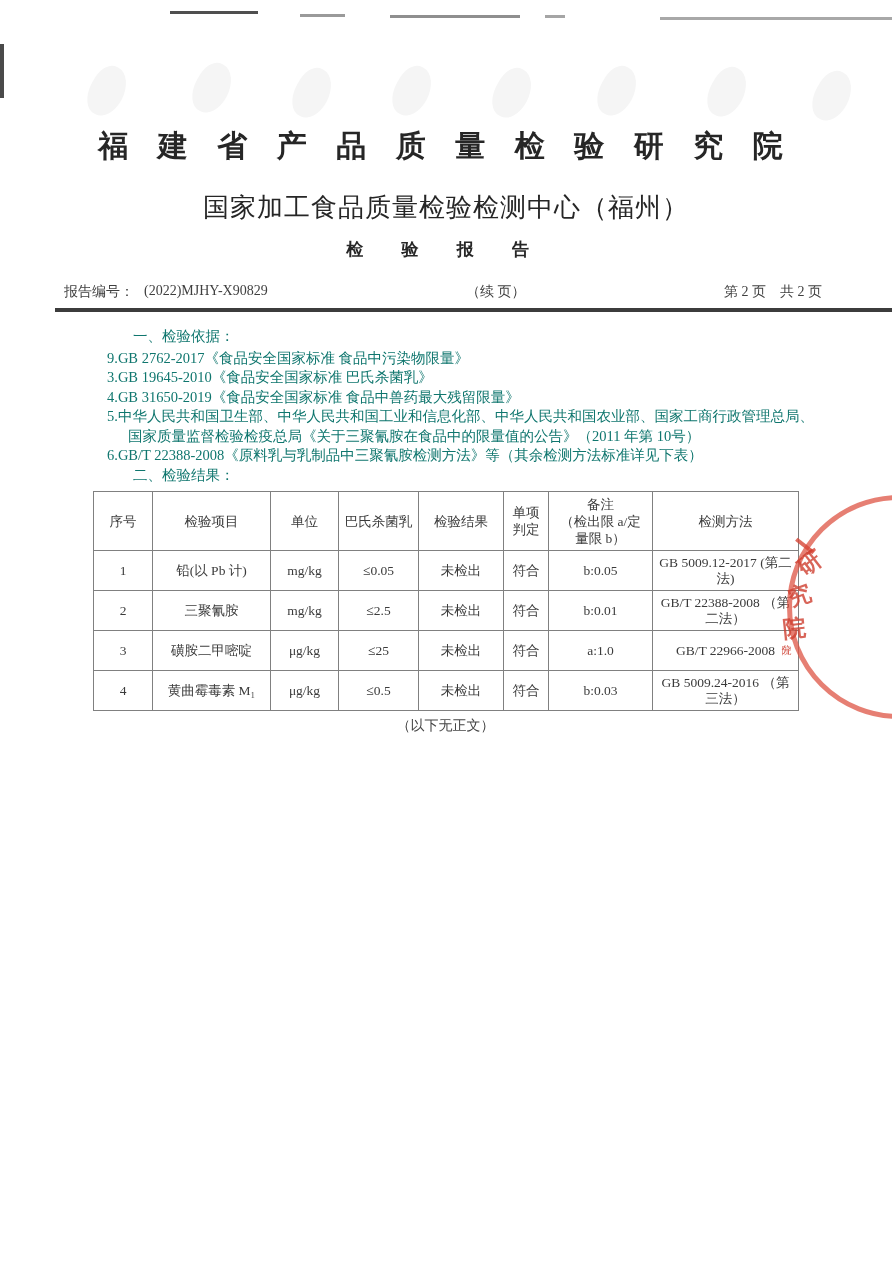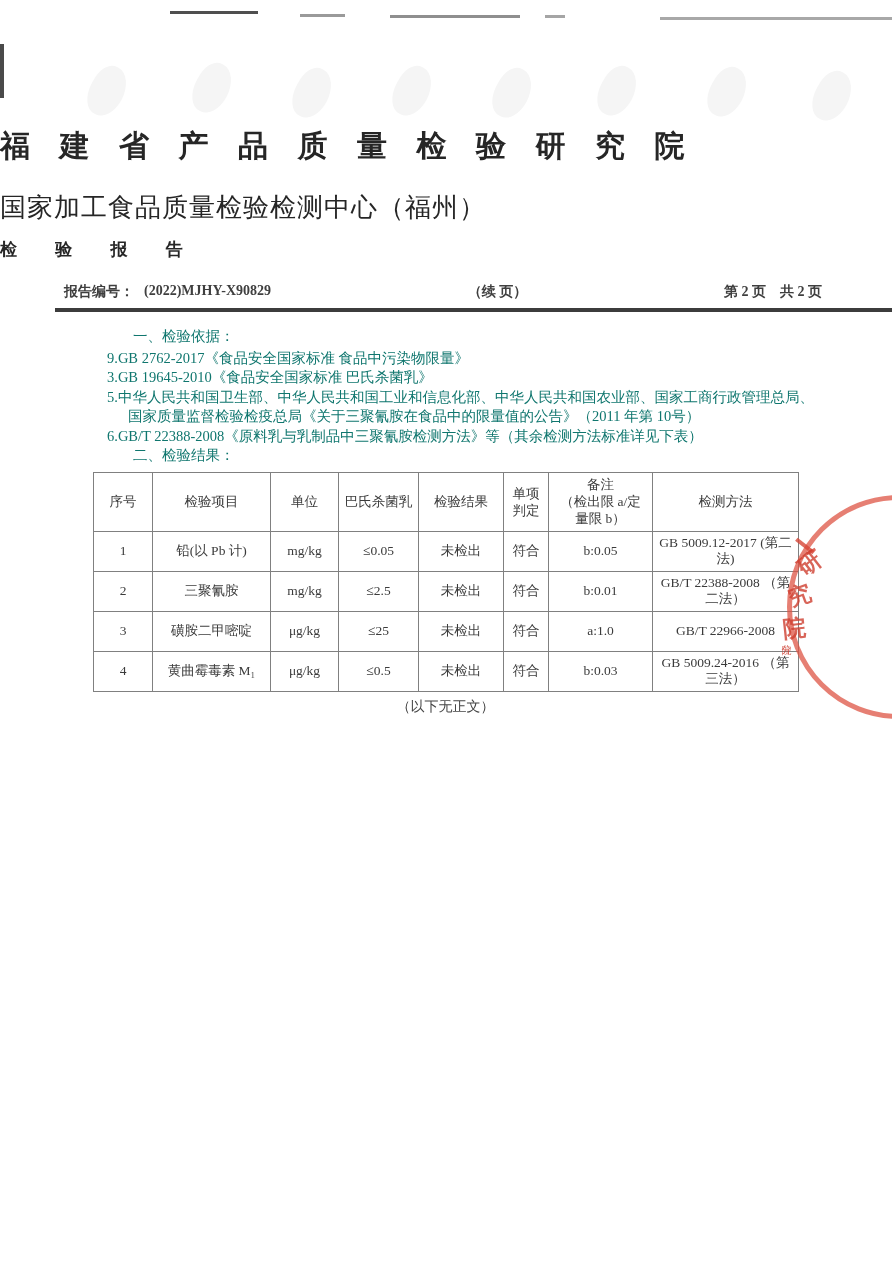--- a/index.html
+++ b/index.html
@@ -5,27 +5,27 @@
   html,body{margin:0;padding:0;}
   body{
     width:892px;height:1261px;background:#ffffff;position:relative;overflow:hidden;
     font-family:"Liberation Serif","DejaVu Serif",serif;color:#3a3a3a;
   }
   
   .scan-dash{position:absolute;background:#6b6b6b;height:3px;}
   .scan-bar-left{position:absolute;left:0;top:44px;width:4px;height:54px;background:#4a4a4a;}
   .wm{position:absolute;width:34px;height:52px;background:#f5f5f5;border-radius:45% 55% 50% 50%;transform:rotate(28deg);}
   
-  .doc-header{padding-top:128px;text-align:left;color:#262626;}
+  .doc-header{padding-top:128px;text-align:center;color:#262626;}
   .institute{font-size:30px;font-weight:bold;letter-spacing:11px;line-height:36px;}
   .center-name{font-size:26px;font-weight:normal;letter-spacing:1px;margin-top:31px;line-height:26px;}
   .report-title{font-size:17px;font-weight:bold;letter-spacing:17px;margin-top:13px;line-height:32px;}
   
   .meta-row{display:flex;justify-content:space-between;align-items:flex-end;
-    margin:17px 70px 0 64px;font-size:14px;color:#3f3f3f;font-weight:bold;}
+    margin:17px 70px 0 64px;font-size:14px;color:#3f3f3f;}
   .meta-left{display:flex;gap:10px;}
   .thick-rule{margin:7px 0 0 55px;width:837px;height:4px;background:#3c3c3c;}
   
   .body-text{margin:15px 0 0 107px;width:712px;font-size:14.5px;line-height:19.5px;color:#0f766e;}
   .sec-heading{padding-left:26px;margin-bottom:2px;}
   .basis-item{padding-left:21px;text-indent:-21px;}
   
   table.results{border-collapse:collapse;margin:6px 0 0 93px;table-layout:fixed;width:705px;
     font-size:13.5px;color:#3b3b3b;}
   table.results th,table.results td{border:1px solid #808080;text-align:center;vertical-align:middle;
@@ -76,20 +76,21 @@
   </div>
   <div>（续 页）</div>
   <div>第 2 页　共 2 页</div>
 </div>
 <div class="thick-rule"></div>
 
 <div class="body-text">
   <div class="sec-heading">一、检验依据：</div>
   <div class="basis-item">9.GB 2762-2017《食品安全国家标准 食品中污染物限量》</div>
   <div class="basis-item">3.GB 19645-2010《食品安全国家标准 巴氏杀菌乳》</div>
+  <div class="basis-item">4.GB 31650-2019《食品安全国家标准 食品中兽药最大残留限量》</div>
   <div class="basis-item">5.中华人民共和国卫生部、中华人民共和国工业和信息化部、中华人民共和国农业部、国家工商行政管理总局、国家质量监督检验检疫总局《关于三聚氰胺在食品中的限量值的公告》（2011 年第 10号）</div>
   <div class="basis-item">6.GB/T 22388-2008《原料乳与乳制品中三聚氰胺检测方法》等（其余检测方法标准详见下表）</div>
   <div class="sec-heading">二、检验结果：</div>
 </div>
 
 <table class="results">
   <colgroup>
     <col style="width:59px">
       <col style="width:118px">
       <col style="width:68px">

